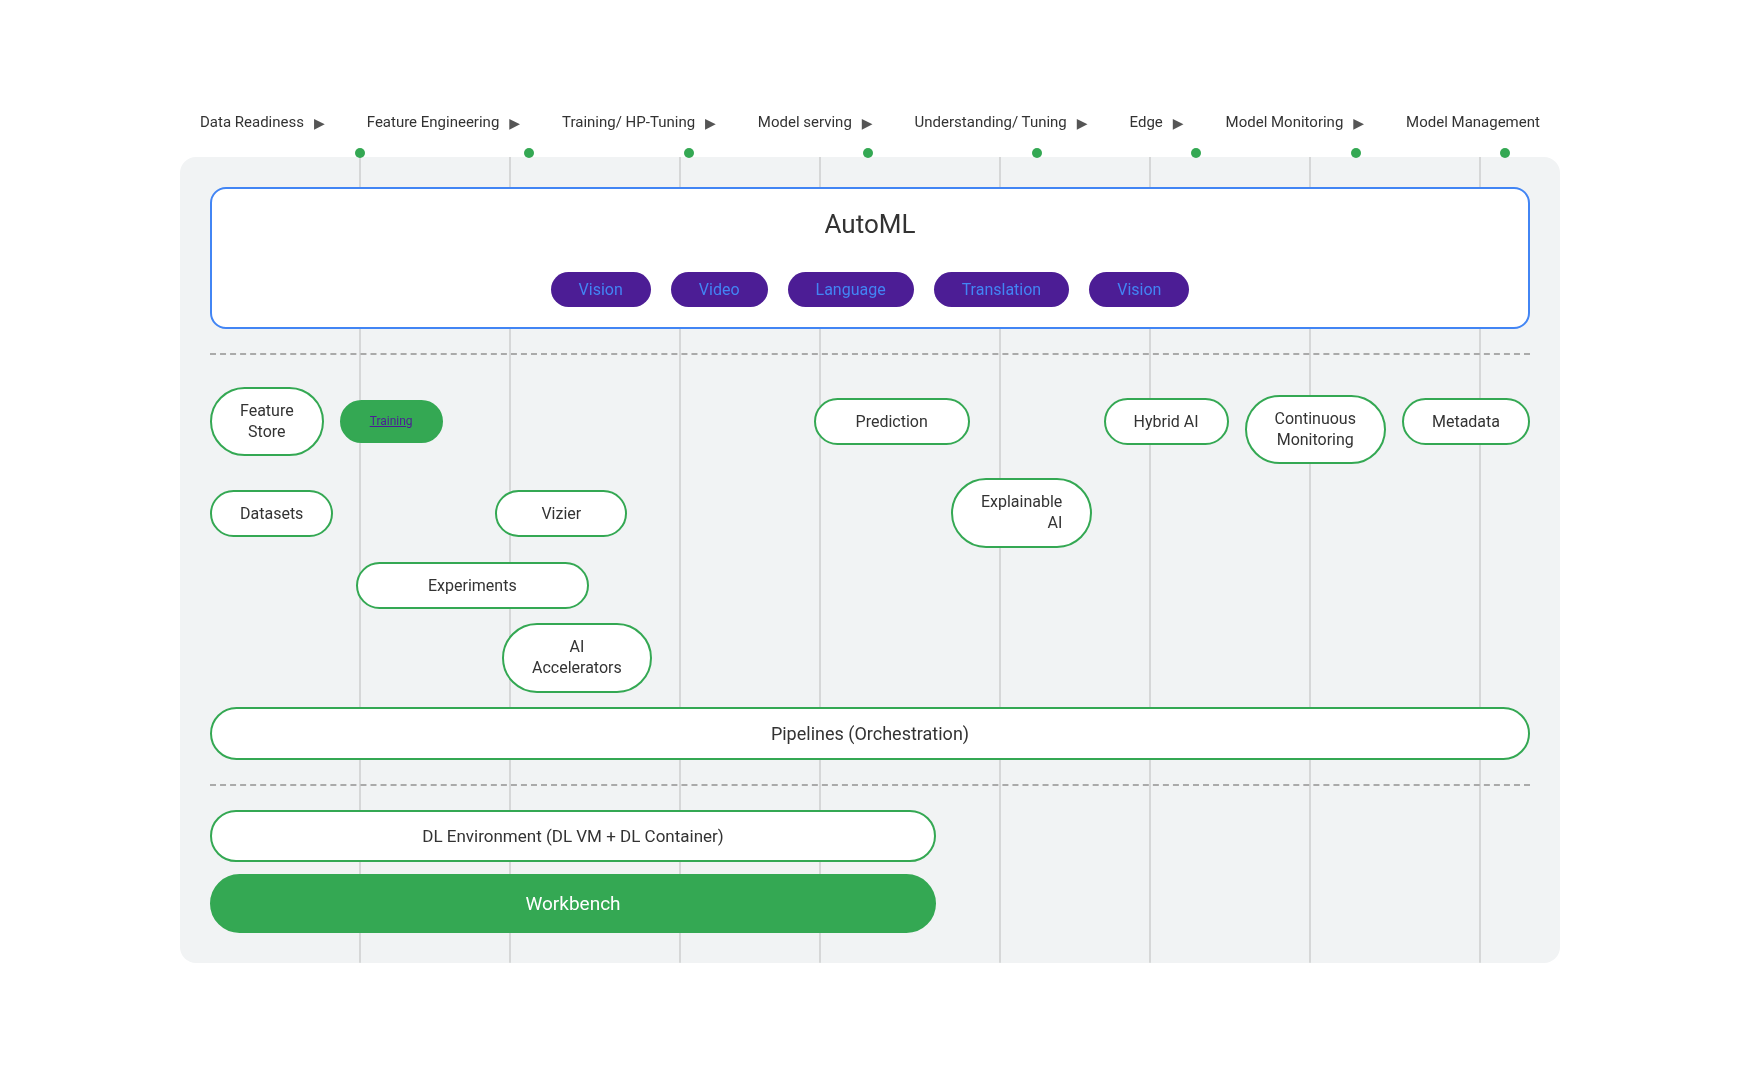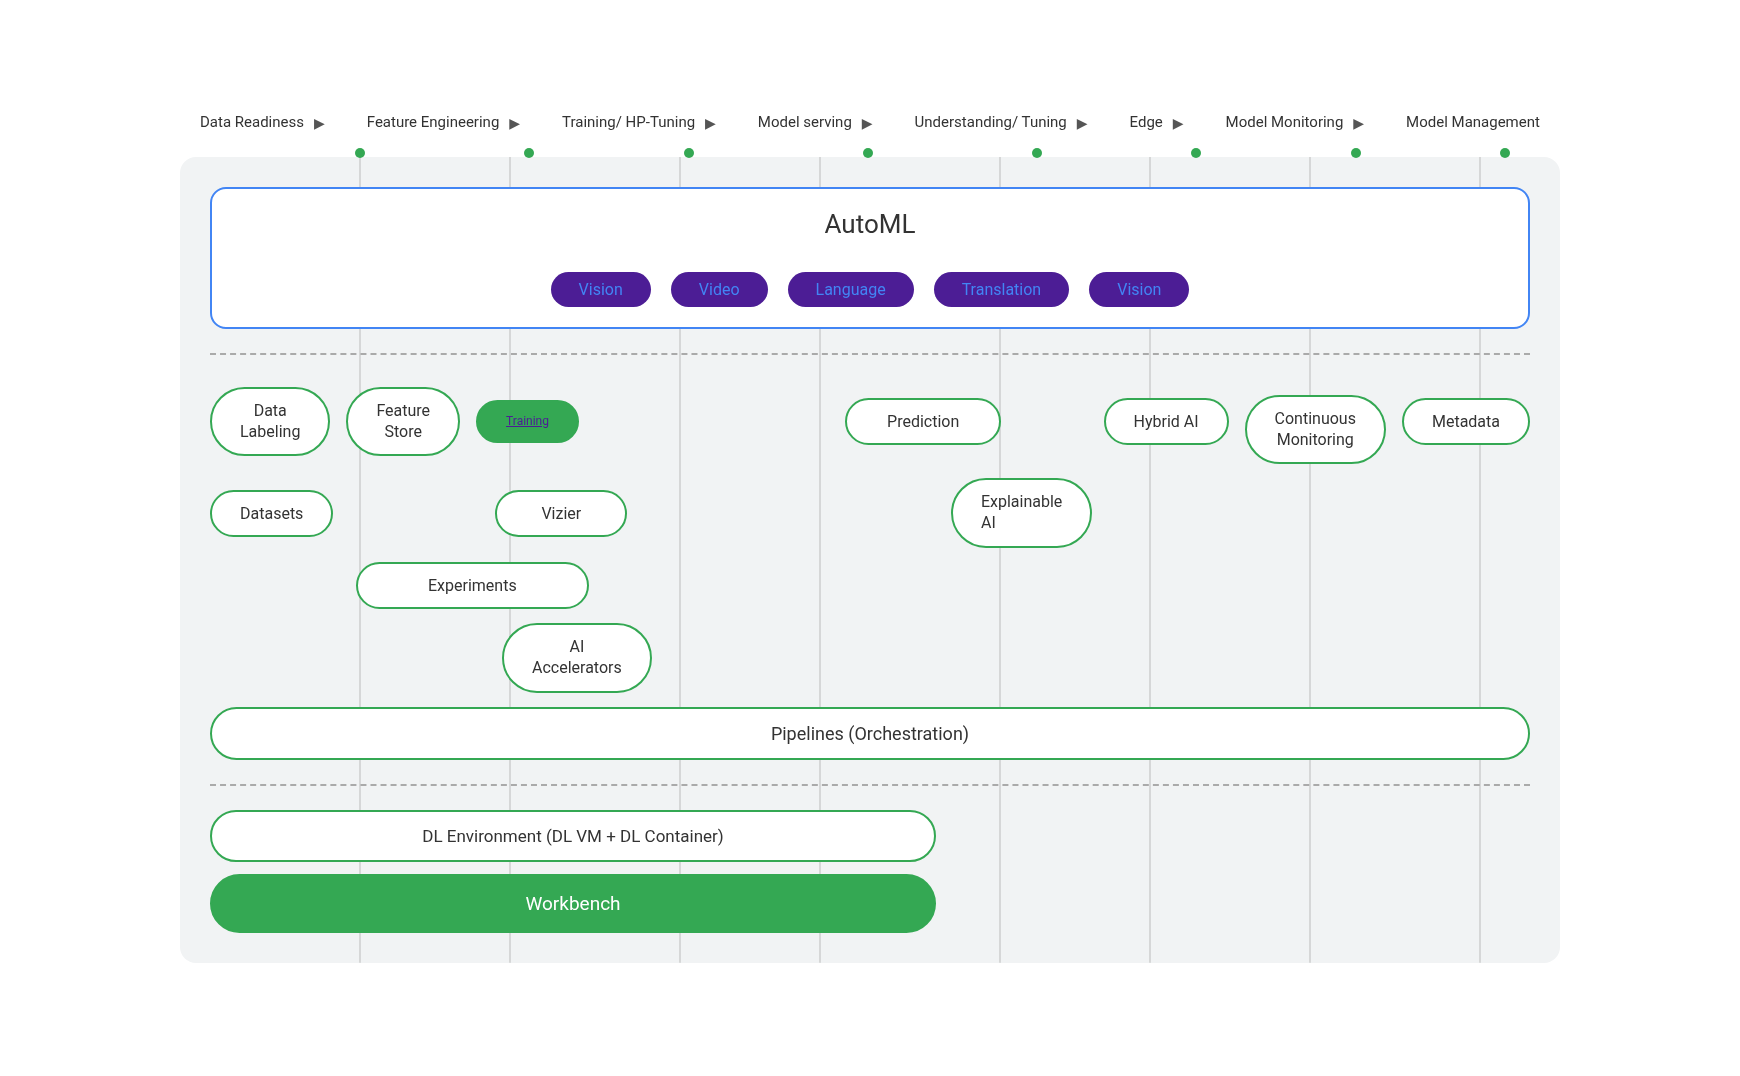--- a/index.html
+++ b/index.html
@@ -258,37 +258,36 @@
         <div class="automl-pill">Translation</div>
         <div class="automl-pill">Vision</div>
       </div>
     </div>
 
     <hr class="dashed-divider">
 
     <div class="content-section">
 
       <div style="display:flex; align-items:center; gap:16px; margin-bottom:14px; position:relative; z-index:1;">
-        <div class="pill-green" style="text-align:center; line-height:1.3;">Data<br>Labeling</div>
         <div class="pill-green" style="text-align:center; line-height:1.3;">Feature<br>Store</div>
         <div class="pill-green-filled" style="text-align:center; line-height:1.3;">Training</div>
         <div style="flex:1;"></div>
         <div class="pill-green" style="padding: 12px 40px;">Prediction</div>
         <div style="flex:0.3;"></div>
         <div class="pill-green">Hybrid AI</div>
         <div class="pill-green" style="text-align:center; line-height:1.3;margin-top:16px;">Continuous<br>Monitoring</div>
         <div class="pill-green">Metadata</div>
       </div>
 
       <div style="display:flex; align-items:center; gap:16px; margin-bottom:14px; position:relative; z-index:1;">
         <div class="pill-green">Datasets</div>
         <div style="width:130px;"></div>
         <div class="pill-green" style="padding:12px 44px;">Vizier</div>
         <div style="flex:0.4;"></div>
-        <div class="pill-green" style="text-align:left; line-height:1.3;">Explainable<br>AI</div>
+        <div class="pill-green" style="text-align:right; line-height:1.3;">Explainable<br>AI</div>
       </div>
 
       <div style="display:flex; align-items:center; gap:16px; margin-bottom:14px; position:relative; z-index:1;">
         <div style="width:130px;"></div>
         <div class="pill-green" style="padding:12px 70px;">Experiments</div>
       </div>
 
       <div style="display:flex; align-items:center; gap:16px; margin-bottom:14px; position:relative; z-index:1;">
         <div style="width:130px;"></div>
         <div style="width:130px;"></div>

